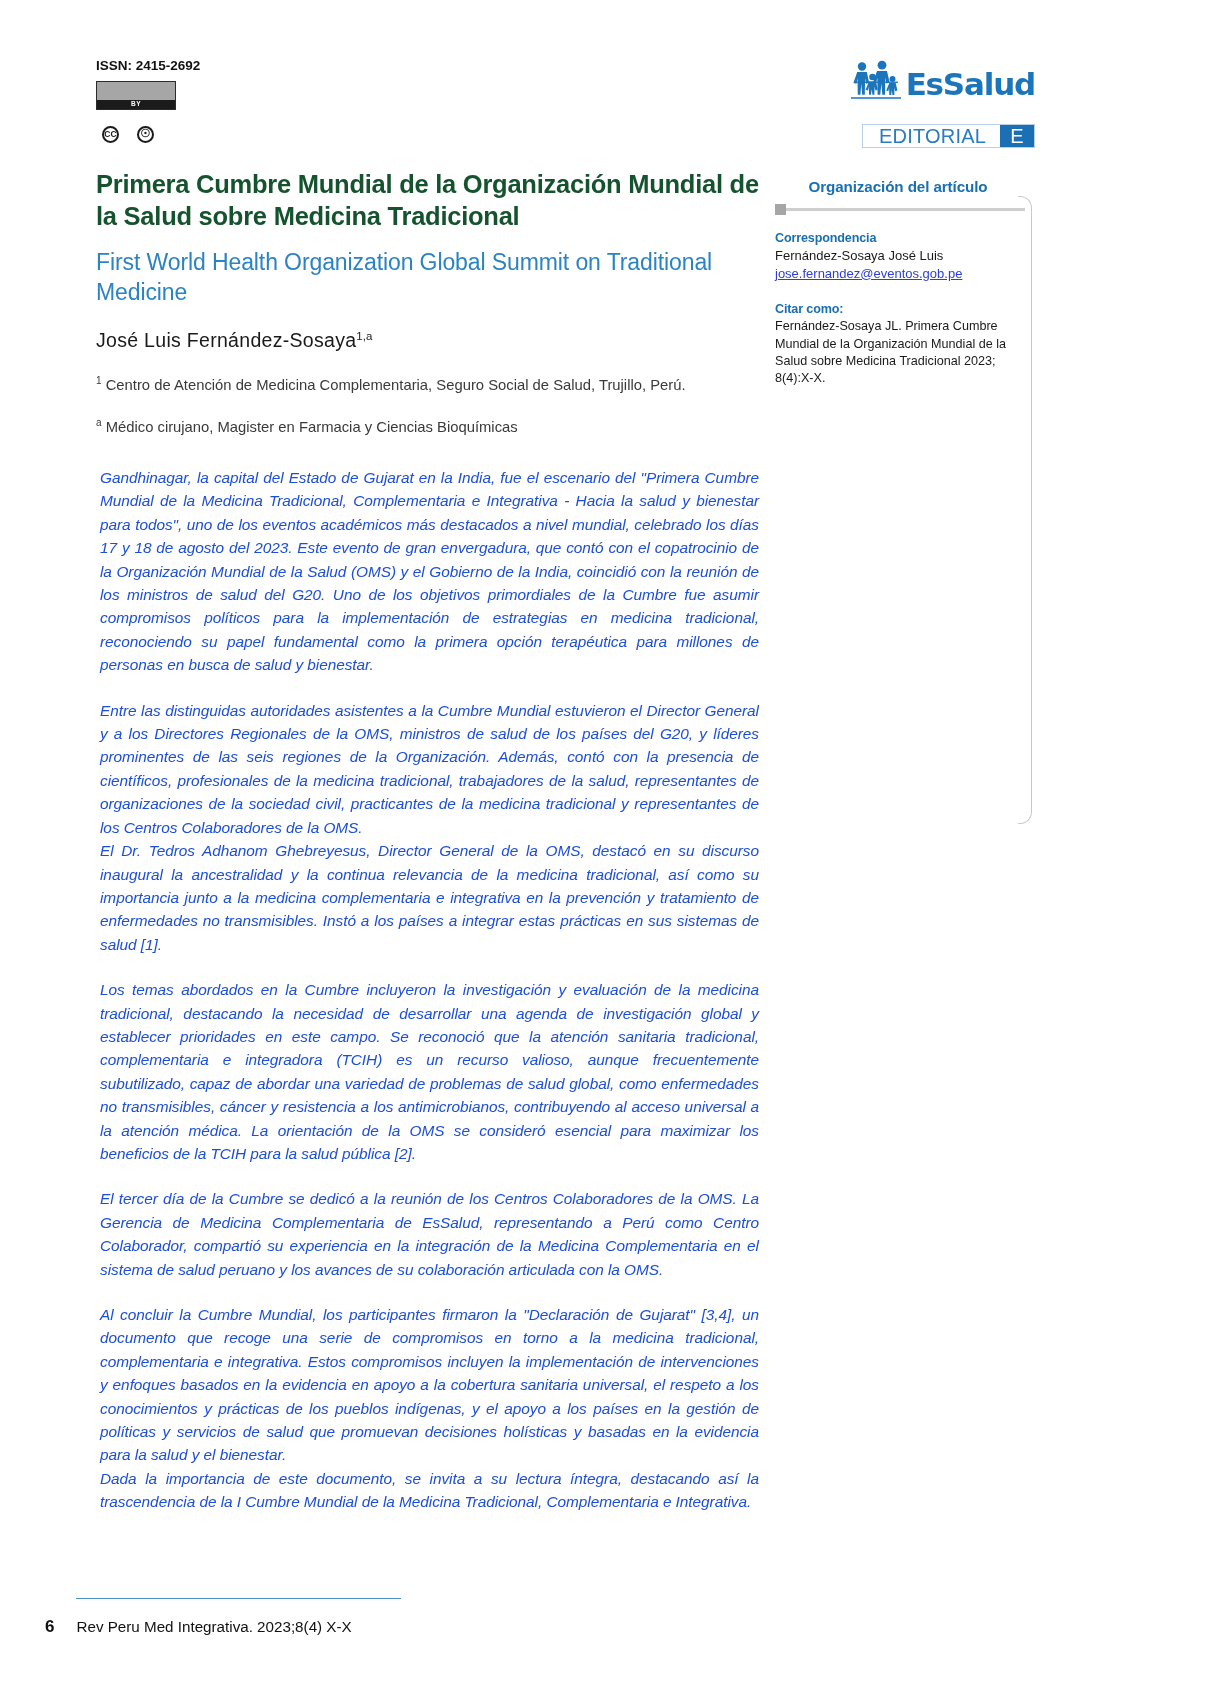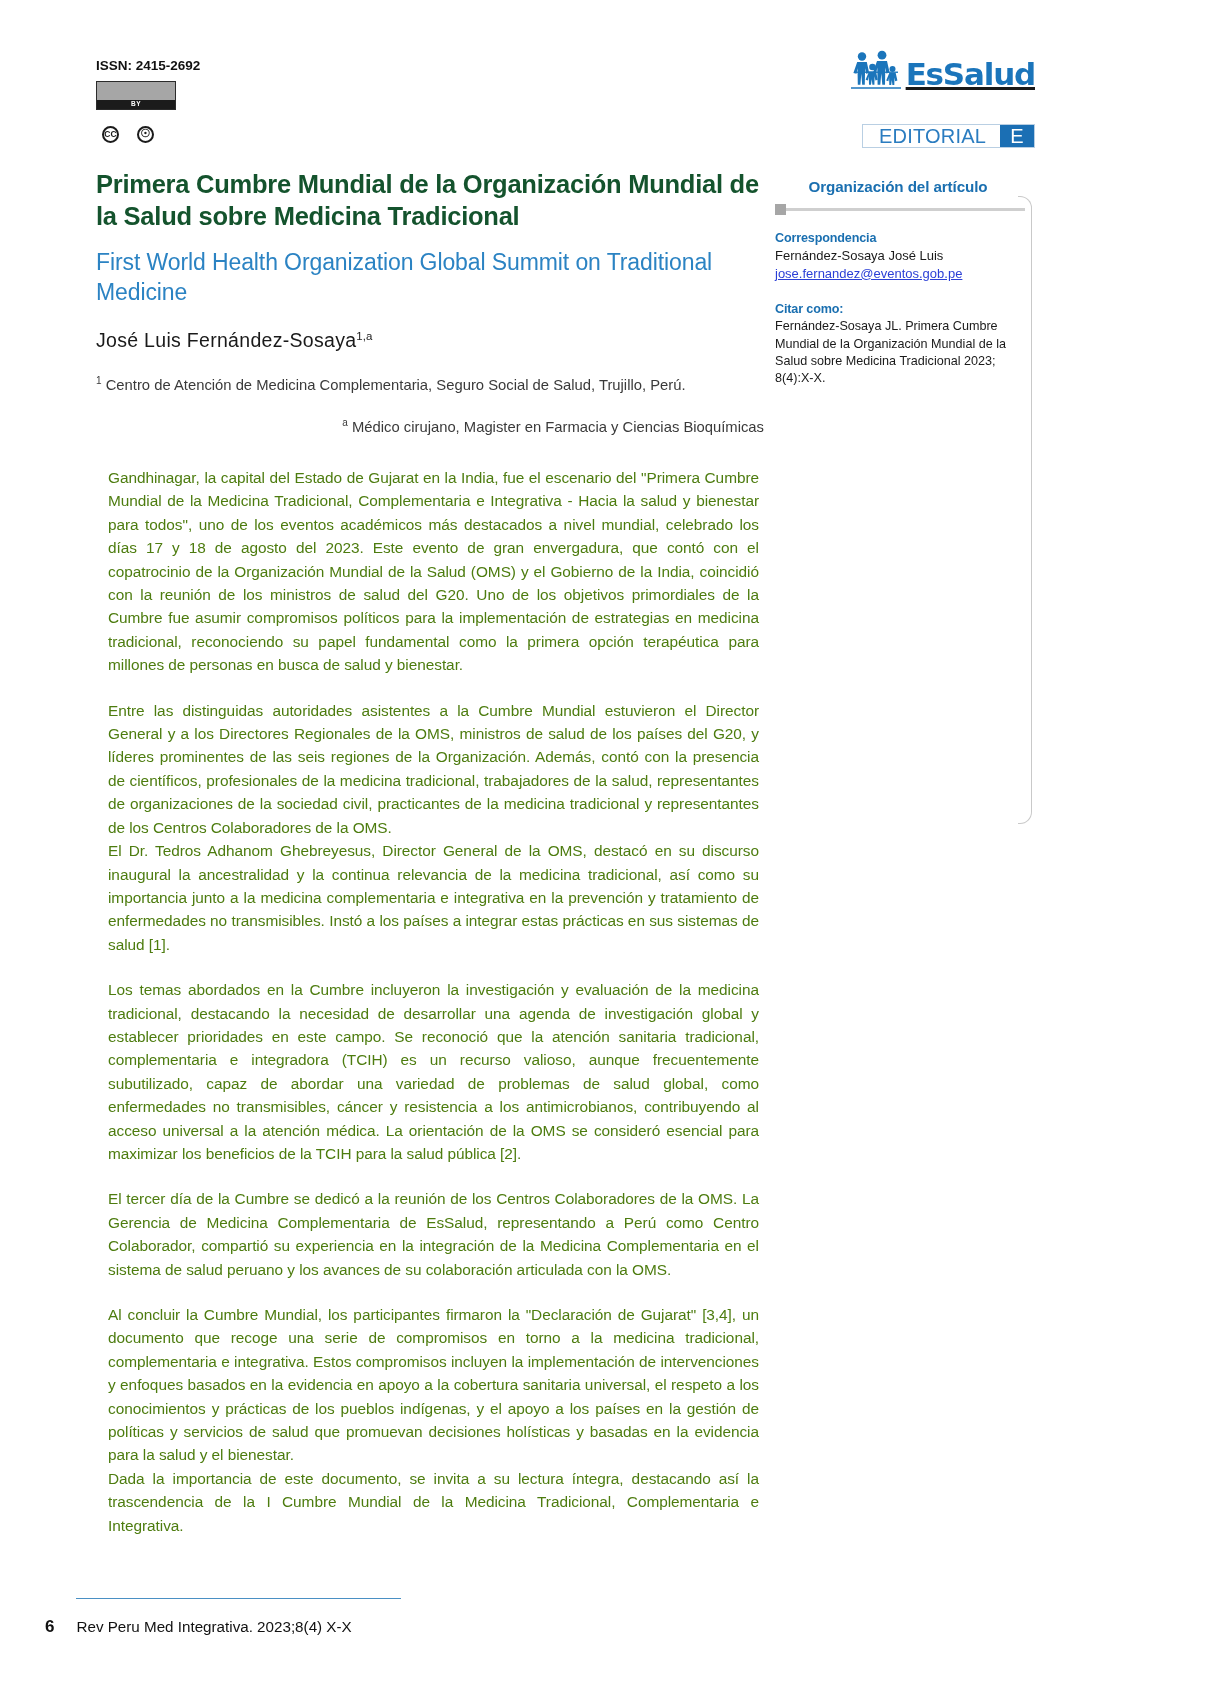--- a/index.html
+++ b/index.html
@@ -82,28 +82,27 @@
     line-height: 13px;
     margin-top: 42px;
   }
   .cc-badge .cc-circle.c1 { left: 5px; }
   .cc-badge .cc-circle.c2 { left: 40px; font-size: 11px; line-height: 11.5px; }
 
   
   .essalud-logo {
     position: absolute;
     right: 178px;
-    top: 46px;
+    top: 56px;
     width: 190px;
     height: 44px;
     display: flex;
     align-items: flex-end;
     justify-content: flex-end;
     gap: 3px;
-    text-decoration: underline;
   }
   .essalud-mark { width: 54px; height: 40px; display:block; }
   .essalud-word {
     font-family: "DejaVu Sans", sans-serif;
     font-size: 31px;
     font-weight: bold;
     color: #1b75bb;
     letter-spacing: -1.2px;
     line-height: 32px;
   }
@@ -169,36 +168,37 @@
     letter-spacing: 0.3px;
   }
   .author sup { font-size: 11.5px; vertical-align: super; letter-spacing: 0; }
   .affil {
     font-size: 14.8px;
     color: #3a3a3a;
     margin-top: 22px;
     line-height: 1.4;
   }
   .affil sup { font-size: 10px; vertical-align: super; }
-  .affil2 { margin-top: 20px; text-align: right; }
+  .affil2 { margin-top: 20px; }
 
   
   .bodytext {
     position: absolute;
     left: 96px;
     top: 466px;
     width: 663px;
   }
   .bodytext p {
-    margin: 0 0 22px 12px;
+    margin: 0 0 22px 4px;
     font-size: 15.4px;
     line-height: 1.52;
     text-align: justify;
-    color: #4d7c0f;
+    color: #1d4ed8;
     letter-spacing: -0.05px;
+    font-style: italic;
   }
   .bodytext p.tight { margin-bottom: 0; }
 
   
   .sidebar {
     position: absolute;
     left: 775px;
     top: 178px;
     width: 250px;
   }

